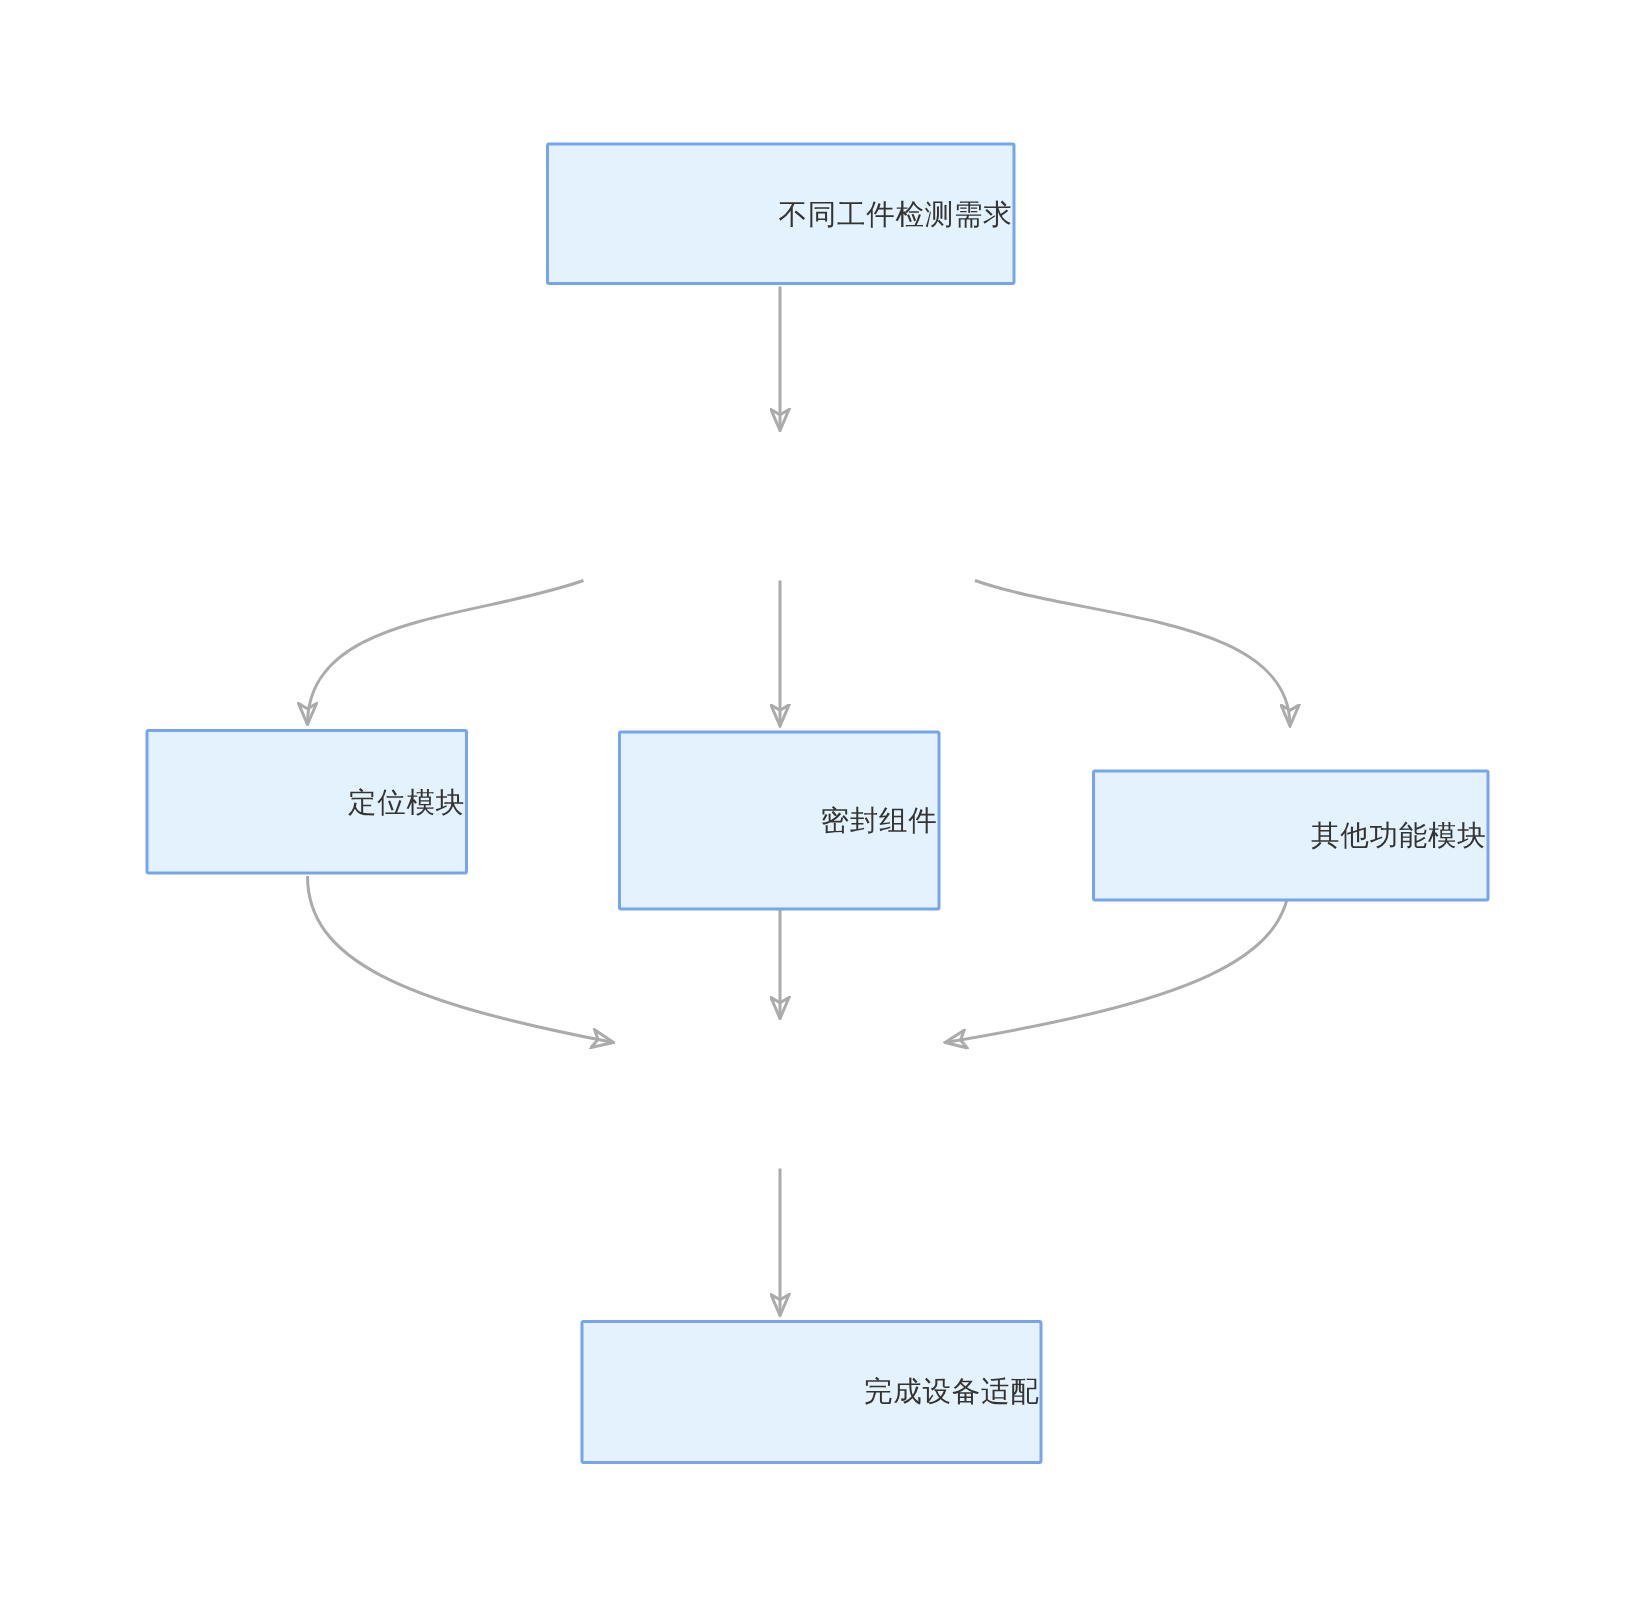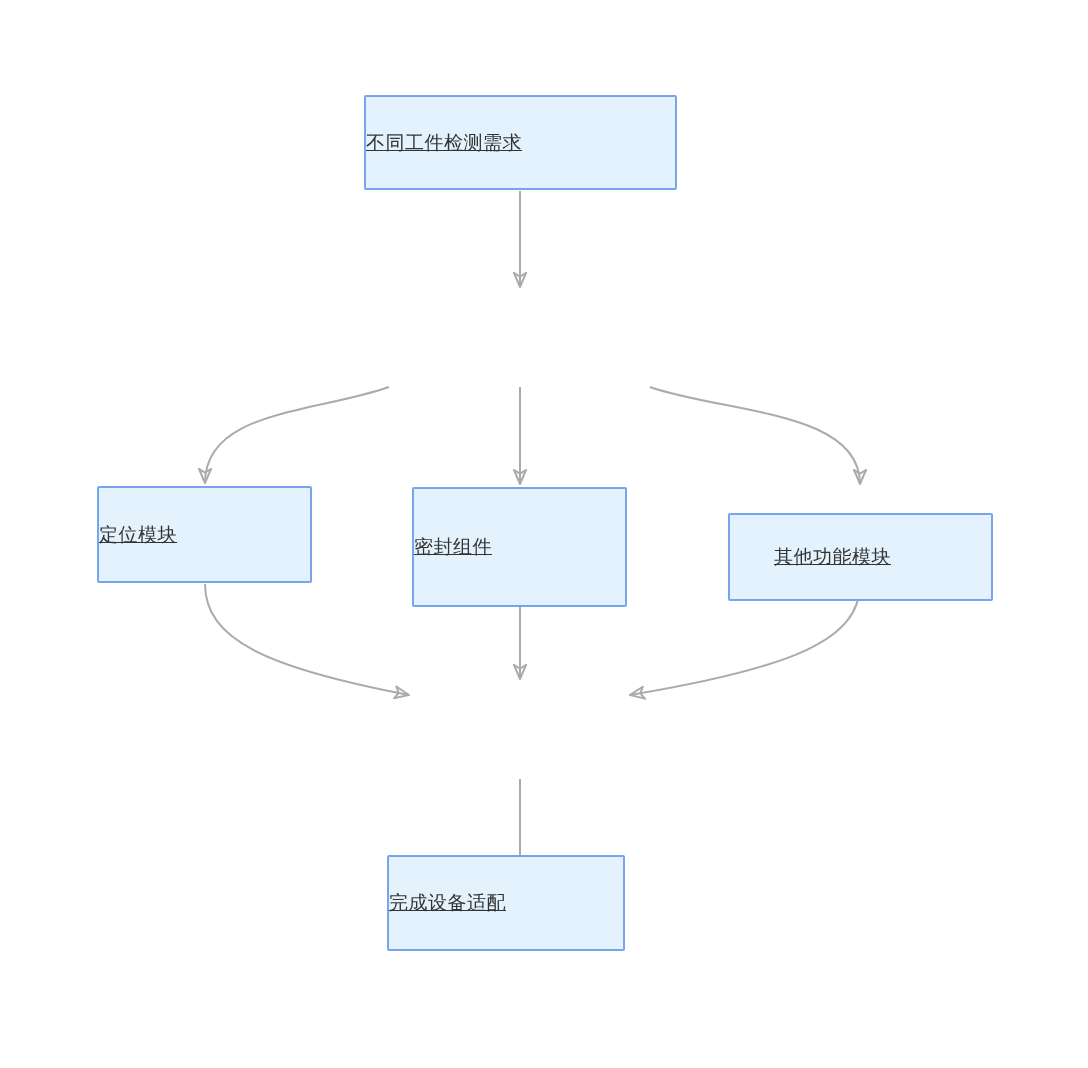--- a/index.html
+++ b/index.html
@@ -32,37 +32,36 @@
   }
   .edges-layer path {
     fill: none;
     stroke: var(--edge-color);
     stroke-width: 2;
   }
   .node {
     position: absolute;
     display: flex;
     align-items: center;
-    justify-content: flex-start;
+    justify-content: flex-end;
     background: var(--node-fill);
     border: 2px solid var(--node-border);
     border-radius: 2px;
     color: var(--text-color);
     font-size: 19px;
     letter-spacing: 0.5px;
     text-align: center;
-    text-decoration: underline;
   }
   .node-requirements          { left: 364px; top:  95px; width: 313px; height: 95px; }
   .node-select-module         { left: 387px; top: 290px; width: 265px; height: 96px; }
   .node-positioning-module    { left:  97px; top: 486px; width: 215px; height: 97px; }
   .node-sealing-component     { left: 412px; top: 487px; width: 215px; height: 120px; }
   .node-other-function-module { left: 728px; top: 513px; width: 265px; height: 88px; padding-left: 44px; }
   .node-quick-assembly        { left: 412px; top: 682px; width: 215px; height: 96px; }
-  .node-device-adaptation     { left: 387px; top: 855px; width: 238px; height: 96px; }
+  .node-device-adaptation     { left: 387px; top: 880px; width: 308px; height: 96px; }
 </style>
 </head>
 <body>
 
 <div class="canvas">
 
   <svg class="edges-layer" viewBox="0 0 1088 1068" xmlns="http://www.w3.org/2000/svg">
     <defs>
       <marker id="arrowhead" viewBox="0 0 16 14" refX="15" refY="7" markerWidth="16" markerHeight="14" markerUnits="userSpaceOnUse" orient="auto">
         <path d="M1,1 L15,7 L1,13 L4.5,7 Z" fill="var(--arrow-fill)" stroke="var(--arrow-stroke)" stroke-width="1"></path>

